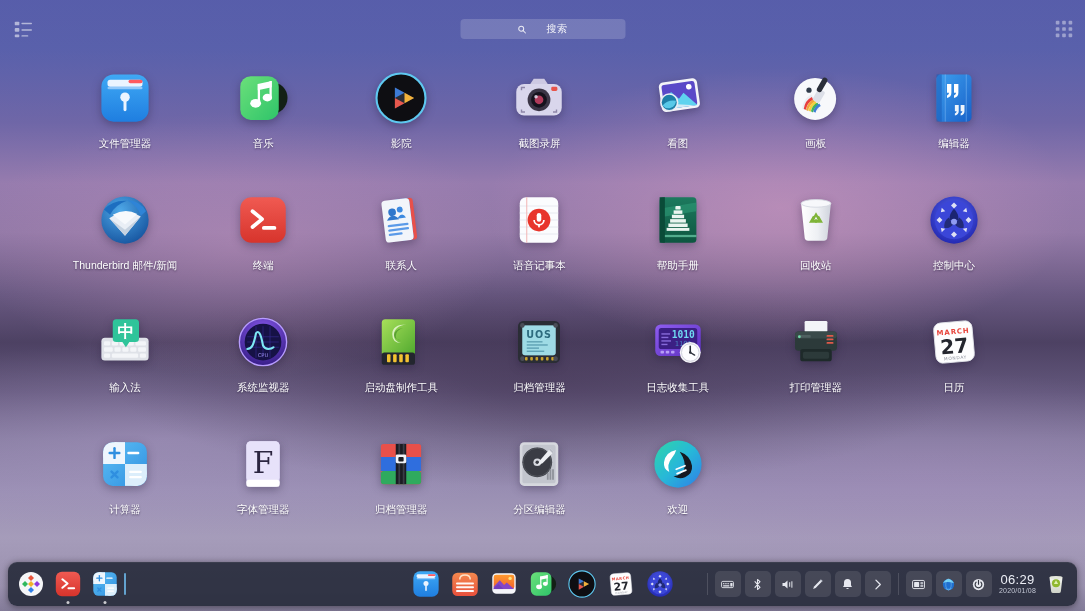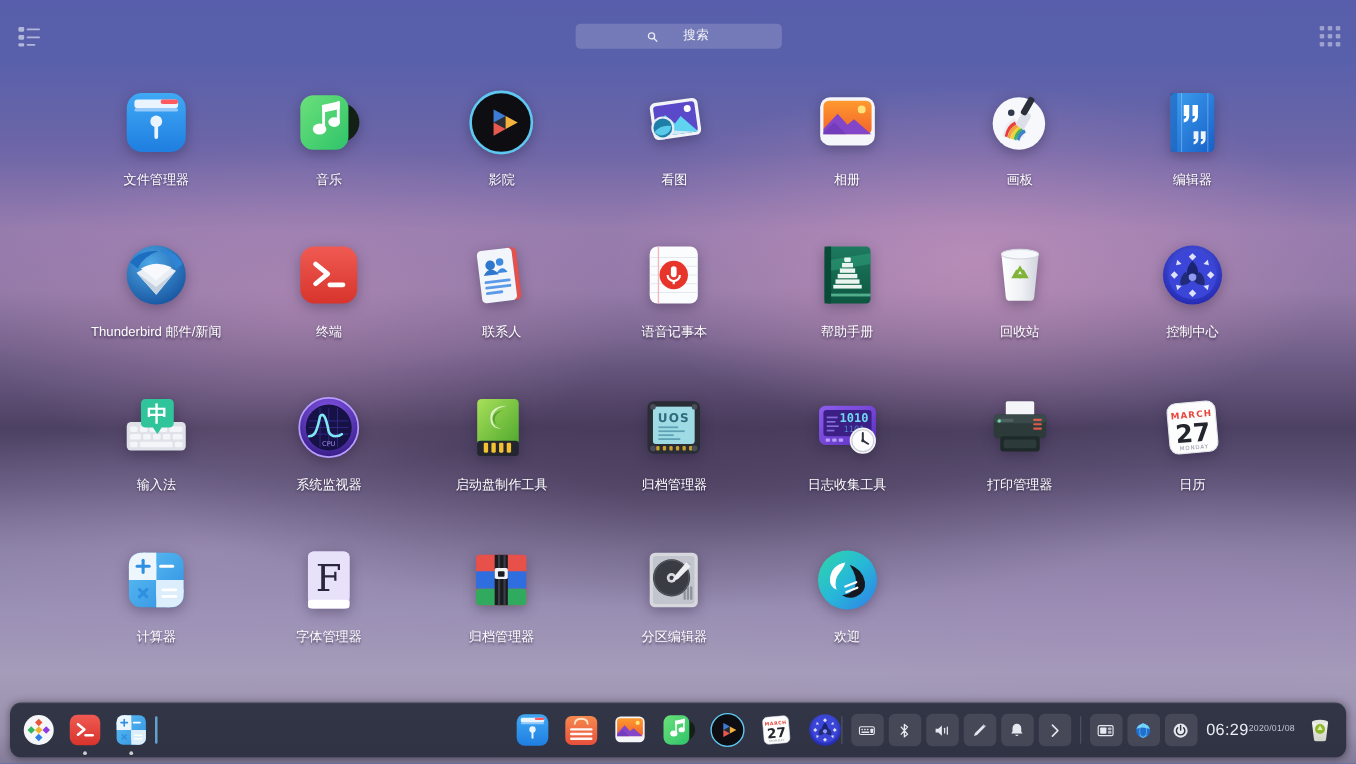--- a/index.html
+++ b/index.html
@@ -141,21 +141,21 @@
   }
   .tray-btn {
     width:26px; height:26px; margin:0 2px;
     background:rgba(255,255,255,0.10);
     border-radius:5px;
     display:flex; align-items:center; justify-content:center;
     cursor:pointer;
   }
   .tray-btn svg { width:15px; height:15px; display:block; }
   #clock {
-    display:flex; align-items:center; justify-content:center;
+    display:flex; flex-direction:column; align-items:center; justify-content:center;
     margin:0 7px 0 5px; cursor:pointer;
   }
   #clock-time { font-size:13px; color:#eceef5; line-height:1.05; letter-spacing:.3px; }
   #clock-date { font-size:7px; color:#c3c7d4; line-height:1.2; letter-spacing:.2px; }
   #tray-trash { width:26px; height:26px; cursor:pointer; }
   #tray-trash svg { width:26px; height:26px; display:block; }
 </style>
 </head>
 <body>
 
@@ -247,52 +247,52 @@
           <path d="M25 20 L36 26 L25 32 Z" fill="#3d7bd6"></path>
           <path d="M25 32 L36 38 L25 44 Z" fill="#e8584e"></path>
           <path d="M36 26 L47 32 L36 38 Z" fill="#f2b23c"></path>
         </svg>
       </div>
       <div class="app-label">影院</div>
     </div>
     <div class="app-cell">
       <div class="app-icon-wrap">
         <svg viewBox="0 0 64 64">
+          <rect x="6" y="16" width="52" height="36" rx="9" fill="#d9d6ec"></rect>
+          <path d="M22 16 l4 -6 h12 l4 6 Z" fill="#cdc9e3"></path>
+          <circle cx="32" cy="34" r="13" fill="#3b3546"></circle>
+          <circle cx="32" cy="34" r="9" fill="#16121d"></circle>
+          <circle cx="32" cy="34" r="5" fill="#b03a5a"></circle>
+          <circle cx="28.6" cy="30.6" r="2" fill="#e8dff0" opacity=".85"></circle>
+          <rect x="46" y="19" width="7" height="5" rx="1.6" fill="#e8544a"></rect>
+          <g stroke="#8e86a8" stroke-width="1.6" fill="none">
+            <path d="M12 23 v-3 h4"></path>
+            <path d="M52 45 v3 h-4"></path>
+            <path d="M12 45 v3 h4"></path>
+          </g>
+        </svg>
+      </div>
+      <div class="app-label">截图录屏</div>
+    </div>
+    <div class="app-cell">
+      <div class="app-icon-wrap">
+        <svg viewBox="0 0 64 64">
           <g transform="rotate(-8 32 32)">
             <rect x="12" y="12" width="44" height="34" rx="5" fill="#f3f4f8"></rect>
             <rect x="15" y="15" width="38" height="28" rx="3" fill="#5a49c8"></rect>
             <path d="M15 36 l10 -12 l8 9 l6 -6 l14 16 H15 Z" fill="#5fd3ef"></path>
             <path d="M15 39 l8 -8 l7 8 l20 4 v0 H15 Z" fill="#cfe9f5"></path>
             <circle cx="46" cy="21" r="3.2" fill="#fff"></circle>
           </g>
           <circle cx="22" cy="37" r="10.5" fill="#e9edf5"></circle>
           <circle cx="22" cy="37" r="8.6" fill="#1d7fa8"></circle>
           <path d="M14.4 40.6 q6-7 15.2-5.4 a8.6 8.6 0 0 1 -15.2 5.4Z" fill="#58c9e8"></path>
         </svg>
       </div>
       <div class="app-label">看图</div>
-    </div>
-    <div class="app-cell">
-      <div class="app-icon-wrap">
-        <svg viewBox="0 0 64 64">
-          <defs>
-            <linearGradient id="al1" x1="0" y1="0" x2="0" y2="1">
-              <stop offset="0" stop-color="#ff9a2e"></stop>
-              <stop offset="1" stop-color="#f2622b"></stop>
-            </linearGradient>
-          </defs>
-          <rect x="7" y="9" width="50" height="44" rx="9" fill="#f5f6fa"></rect>
-          <rect x="10" y="12" width="44" height="31" rx="5" fill="url(#al1)"></rect>
-          <path d="M10 38 l13 -14 l9 10 l6 -5 l16 14 v0 H10 Z" fill="#8446c8"></path>
-          <path d="M10 41 l10 -9 l11 11 H10 Z" fill="#6f3bb8" opacity=".85"></path>
-          <circle cx="45" cy="20" r="3.6" fill="#ffe27a"></circle>
-          <rect x="10" y="43" width="44" height="6" fill="#f5f6fa"></rect>
-        </svg>
-      </div>
-      <div class="app-label">相册</div>
     </div>
     <div class="app-cell">
       <div class="app-icon-wrap">
         <svg viewBox="0 0 64 64">
           <circle cx="31" cy="33" r="24" fill="#f7f8fb"></circle>
           <circle cx="24" cy="23" r="3" fill="#2f3a4a"></circle>
           <path d="M16 44 q2-12 11-16 l9 17 q-9 5 -20 -1 Z" fill="#e9ecf3"></path>
           <path d="M18 44.6 q1.6-10 9.2-13.6 l1.6 3 q-7 3.4 -8.4 11.4 Z" fill="#e83e3e"></path>
           <path d="M20.6 45.6 q1.6-9 8.6-12.2 l1.6 3 q-6.4 3 -7.8 10.4 Z" fill="#f2a33c"></path>
           <path d="M23.4 46.4 q1.6-8 8-11 l1.6 3 q-5.8 2.6 -7.2 9.4 Z" fill="#f0d23e"></path>

